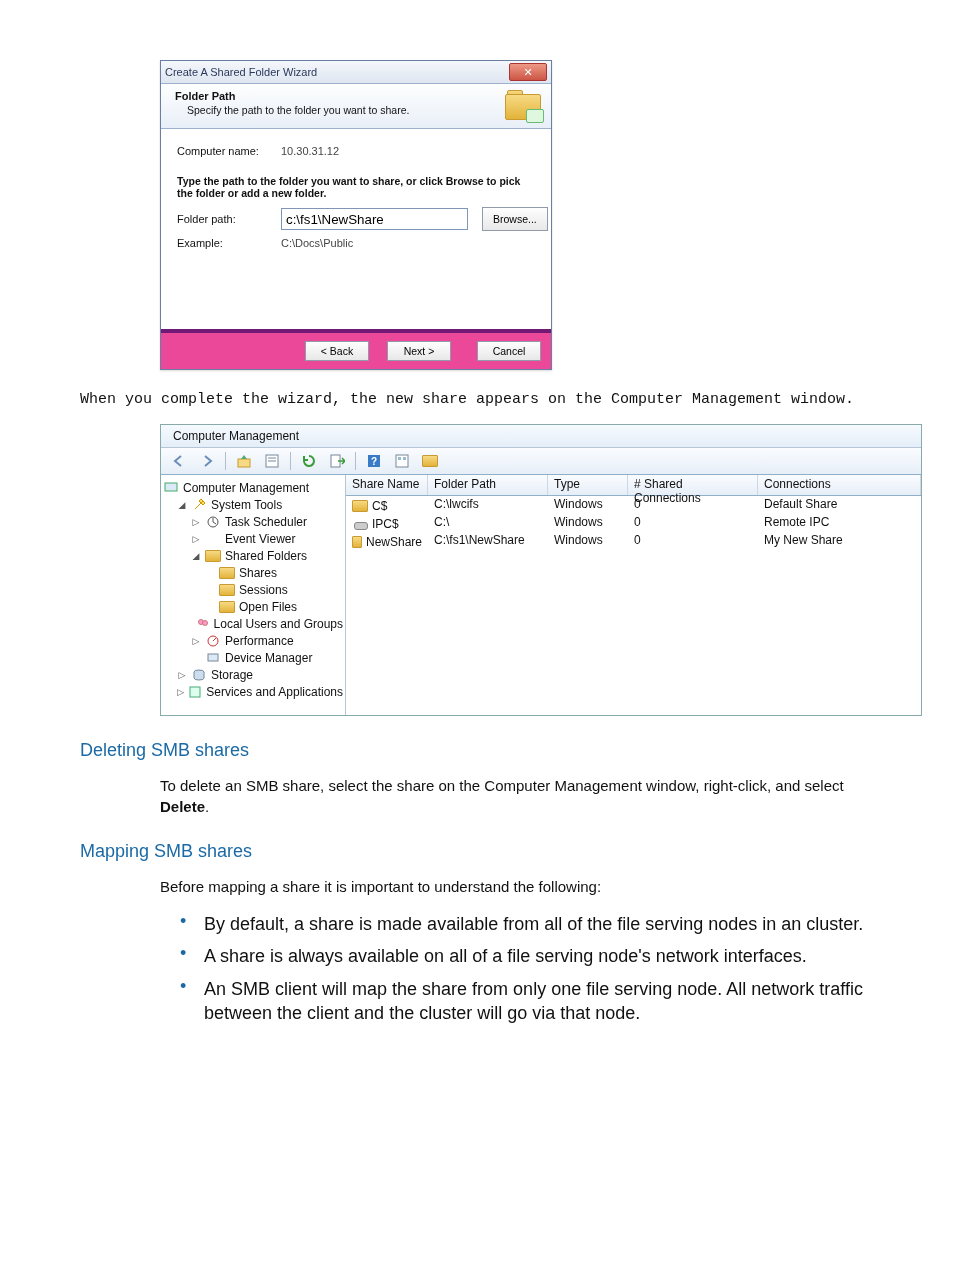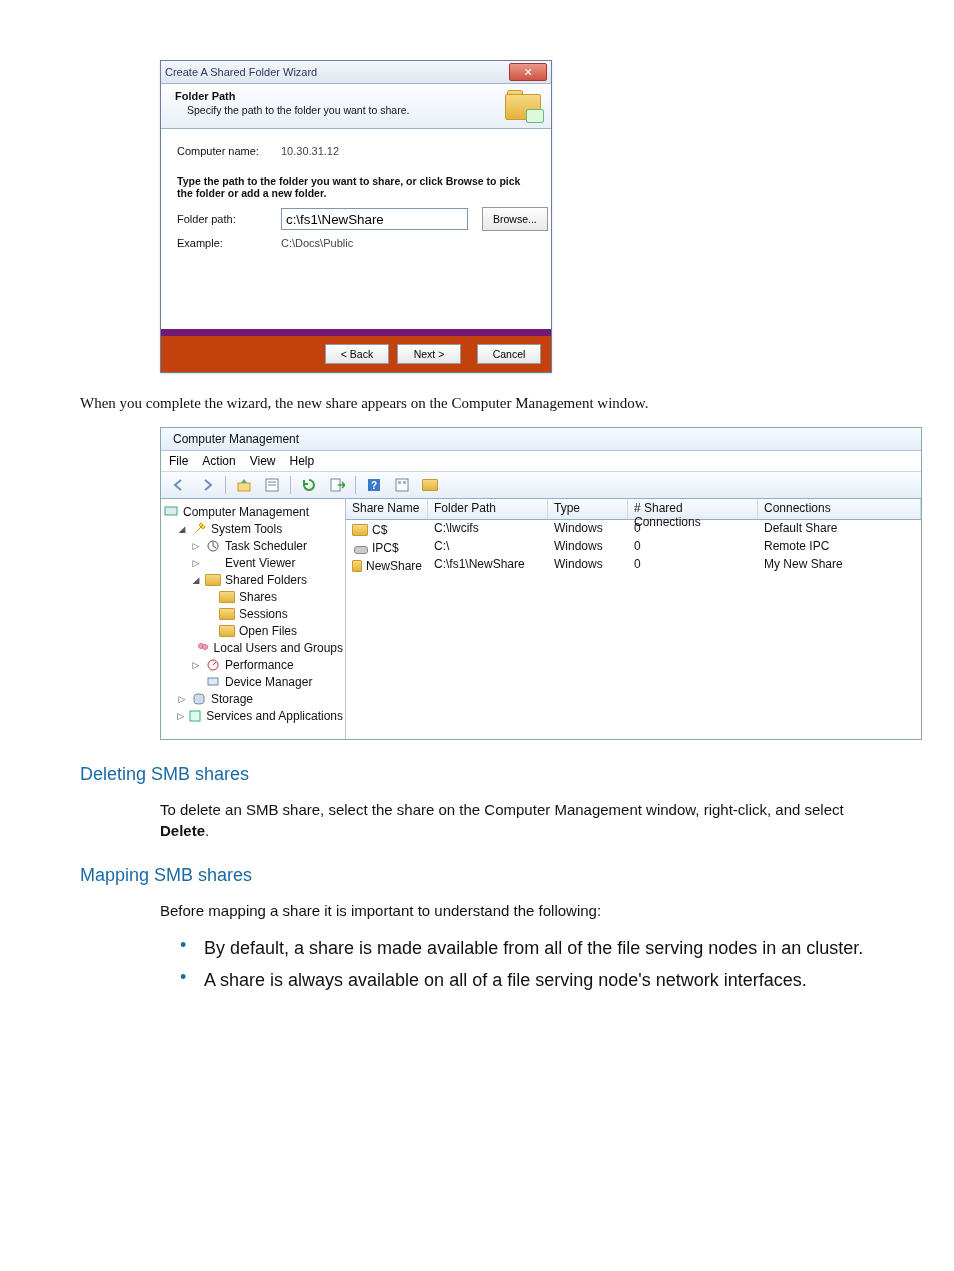--- a/index.html
+++ b/index.html
@@ -71,34 +71,34 @@
     border:1px solid #7f97b6; background:#fff;
   }
   .wiz-static { color:#444; }
   .wiz-help { margin:18px 0 8px 0; font-size:10.5px;font-weight:bold; }
   .wiz-btn-small {
     height:24px; padding:0 10px; border:1px solid #8f9aaa;
     background: linear-gradient(#fefefe,#e8e8e8);
     font-size:10.5px;
   }
   .wiz-footer {
-    border-top:7px solid #701a75;
-    padding:8px 10px; display:flex; justify-content:flex-end; gap:8px;
-    background:#c2410c;
+    border-top:4px solid #701a75;
+    padding:8px 10px; display:flex; justify-content:flex-end; gap:18px;
+    background:#ec4899;
   }
   .wiz-btn {
     height:20px; width:64px;
     border:1px solid #8f9aaa;
     background: linear-gradient(#fefefe,#e8e8e8);
     font-size:10.5px;
   }
 
   .body-text {
     margin: 20px 0 14px 0; font-size: 15px; line-height:1.35;
-    font-family: Liberation Serif, serif;
+    font-family: Liberation Mono, monospace;
   }
 
   .mgmt-wrap { margin-left: 80px; }
   .mgmt {
     width: 760px;
     border:1px solid #8aa;
     font-size:12px;
     display:flex; flex-direction:column;
   }
   .mgmt-title {
@@ -229,26 +229,20 @@
   <div class="mgmt-wrap">
     <div class="mgmt">
       <div class="mgmt-title">
         <span>
           <svg viewBox="0 0 16 16">
               <rect x="1" y="2" width="14" height="10" fill="#dce9f7" stroke="#4a6"></rect>
               <rect x="5" y="13" width="6" height="2" fill="#889"></rect>
             </svg>
         </span>
         <span>Computer Management</span>
-      </div>
-      <div class="mgmt-menu">
-        <span>File</span>
-        <span>Action</span>
-        <span>View</span>
-        <span>Help</span>
       </div>
       <div class="mgmt-toolbar">
         <div class="tb-btn">
             <svg viewBox="0 0 16 16">
               <path d="M10 3 L4 8 L10 13" fill="none" stroke="#6b8db8" stroke-width="2"></path>
             </svg>
           </div>
         <div class="tb-btn">
             <svg viewBox="0 0 16 16">
               <path d="M6 3 L12 8 L6 13" fill="none" stroke="#6b8db8" stroke-width="2"></path>
@@ -472,15 +466,16 @@
   <h3 class="sec-heading">Deleting SMB shares</h3>
   <p class="sec-para">
     <span>To delete an SMB share, select the share on the Computer Management window, right-click, and select </span><b>Delete</b><span>.</span>
   </p>
 
   <h3 class="sec-heading">Mapping SMB shares</h3>
   <p class="sec-para">Before mapping a share it is important to understand the following:</p>
   <ul class="bullets">
     <li>By default, a share is made available from all of the file serving nodes in an cluster.</li>
     <li>A share is always available on all of a file serving node's network interfaces.</li>
+    <li>An SMB client will map the share from only one file serving node. All network traffic between the client and the cluster will go via that node.</li>
   </ul>
 
 </div>
 
 </body></html>

